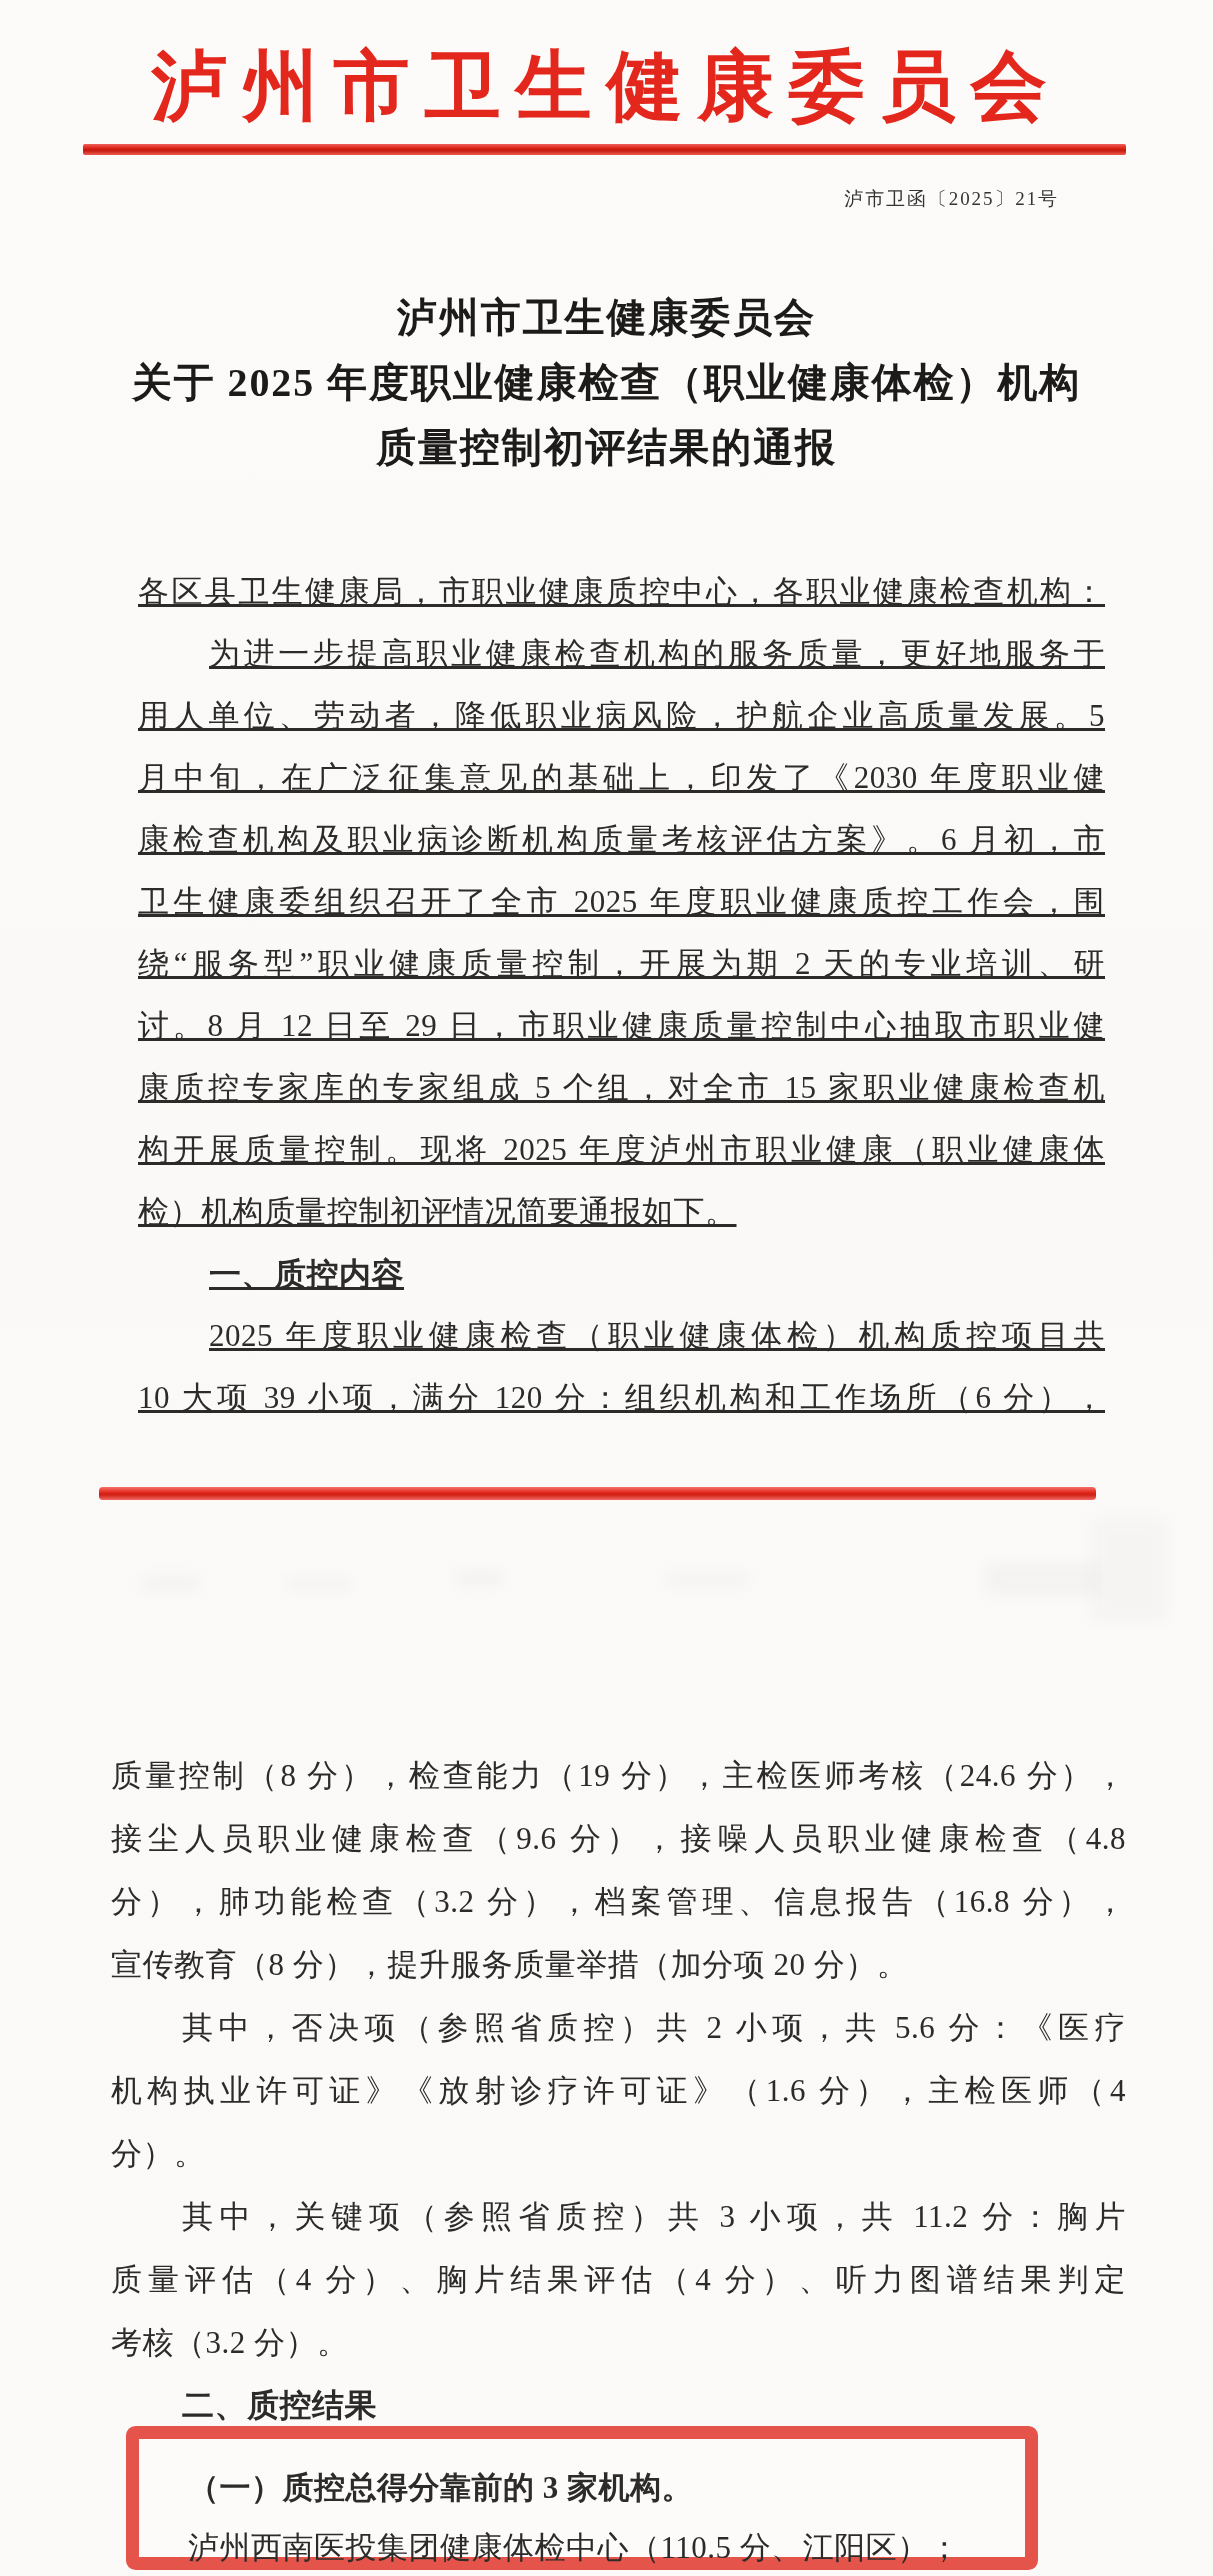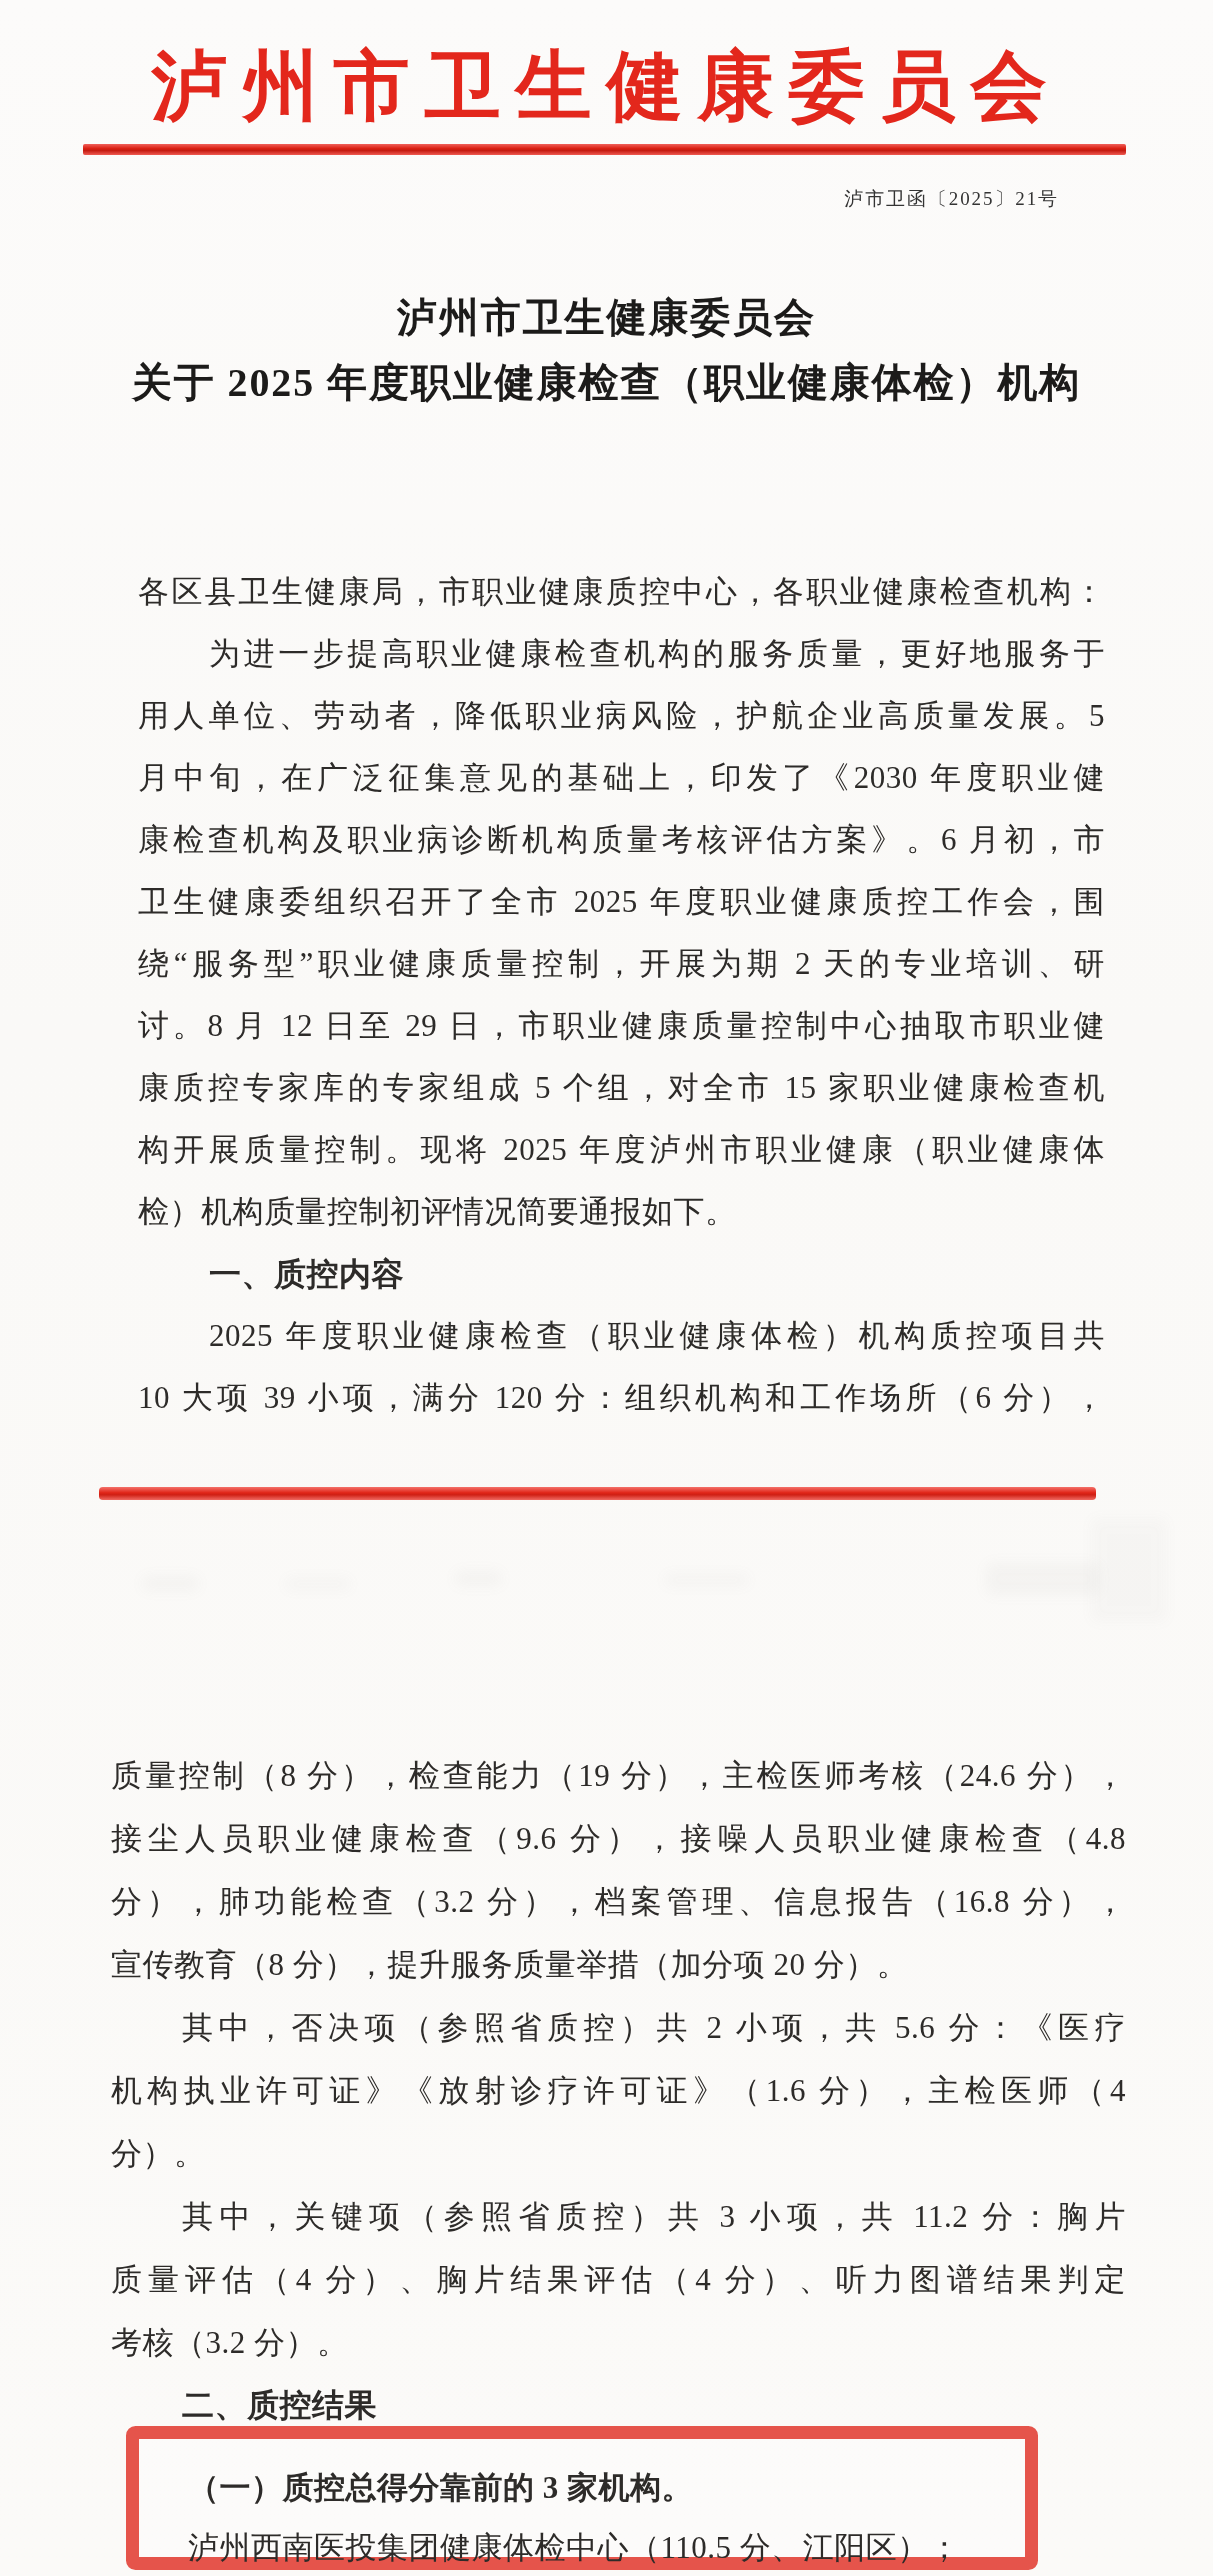--- a/index.html
+++ b/index.html
@@ -32,21 +32,21 @@
   }
 
   
   .title{
     position:absolute;top:285px;left:0;width:100%;
     text-align:center;font-weight:bold;color:#1c1b1a;
   }
   .title .tline{font-size:40px;line-height:65px;letter-spacing:1.9px;}
 
   
-  .body1{position:absolute;top:561px;left:138px;right:108px;}
+  .body1{position:absolute;top:561px;left:138px;right:108px;text-decoration:underline;}
   .body2{position:absolute;top:1744px;left:111px;right:87px;}
   .bline{
     font-size:31px;height:62px;line-height:62px;
     text-align:justify;text-align-last:justify;
     overflow:hidden;color:var(--ink,#2d2b29);
     letter-spacing:0.5px;
   }
   .body2 .bline{height:63px;line-height:63px;}
   .bline.indent{text-indent:71px;}
   .bline.no-justify{text-align:left;text-align-last:left;}
@@ -85,20 +85,21 @@
 
   <div class="agency">泸州市卫生健康委员会</div>
 
   <div class="rule"></div>
 
   <div class="docno">泸市卫函〔2025〕21号</div>
 
   <div class="title">
     <div class="tline">泸州市卫生健康委员会</div>
     <div class="tline">关于 2025 年度职业健康检查（职业健康体检）机构</div>
+    <div class="tline">质量控制初评结果的通报</div>
   </div>
 
   <div class="body1">
 
       <div class="bline">各区县卫生健康局，市职业健康质控中心，各职业健康检查机构：</div>
 
       <div class="bline indent">为进一步提高职业健康检查机构的服务质量，更好地服务于</div>
 
       <div class="bline">用人单位、劳动者，降低职业病风险，护航企业高质量发展。5</div>
 

